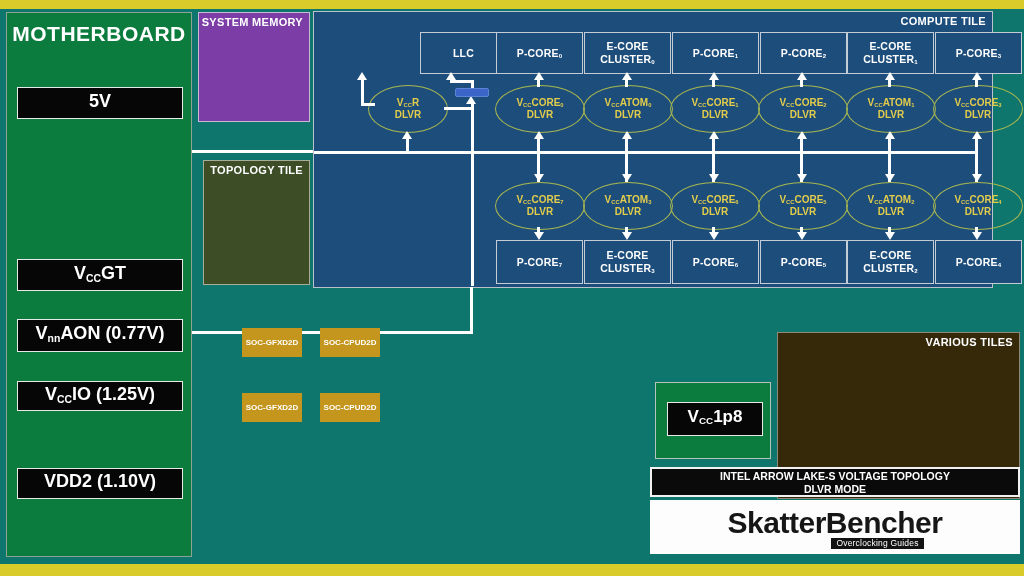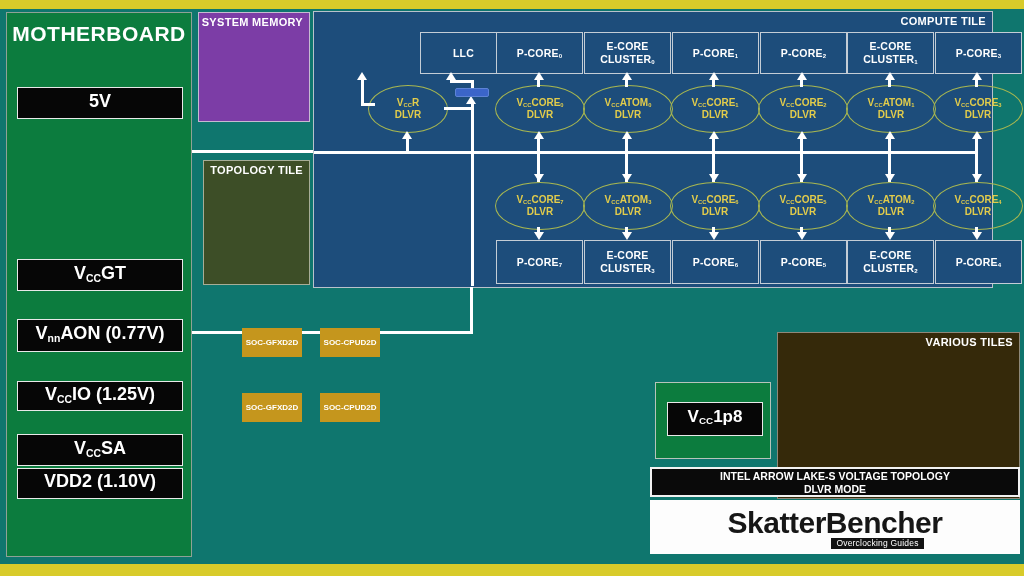--- a/index.html
+++ b/index.html
@@ -71,23 +71,20 @@
     </div>
     <div class="rail-box" style="top:246px;height:30px;line-height:26px">
       <span>V</span><sub>CC</sub><span>GT</span>
     </div>
     <div class="rail-box" style="top:306px;height:31px;line-height:27px">
       <span>V</span><sub>nn</sub><span>AON (0.77V)</span>
     </div>
     <div class="rail-box" style="top:368px;height:28px;line-height:24px">
       <span>V</span><sub>CC</sub><span>IO (1.25V)</span>
     </div>
-    <div class="rail-box" style="top:421px;height:30px;line-height:26px">
-      <span>V</span><sub>CC</sub><span>SA</span>
-    </div>
     <div class="rail-box" style="top:455px;height:29px;line-height:25px">
       <span>VDD2 (1.10V)</span>
     </div>
   </div>
 
   <div class="abs" id="sysmem">
     <div class="tile-label">SYSTEM MEMORY</div>
   </div>
   <div class="abs" id="gfx">
     <div class="tile-label">TOPOLOGY TILE</div>

